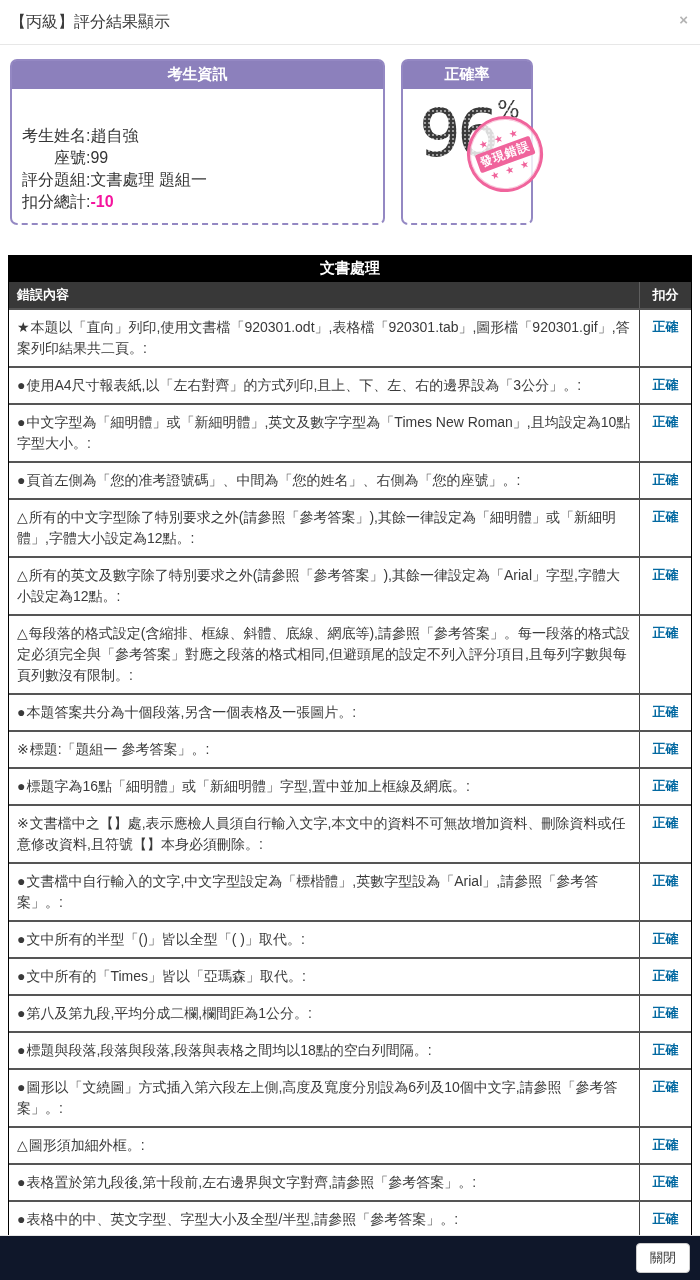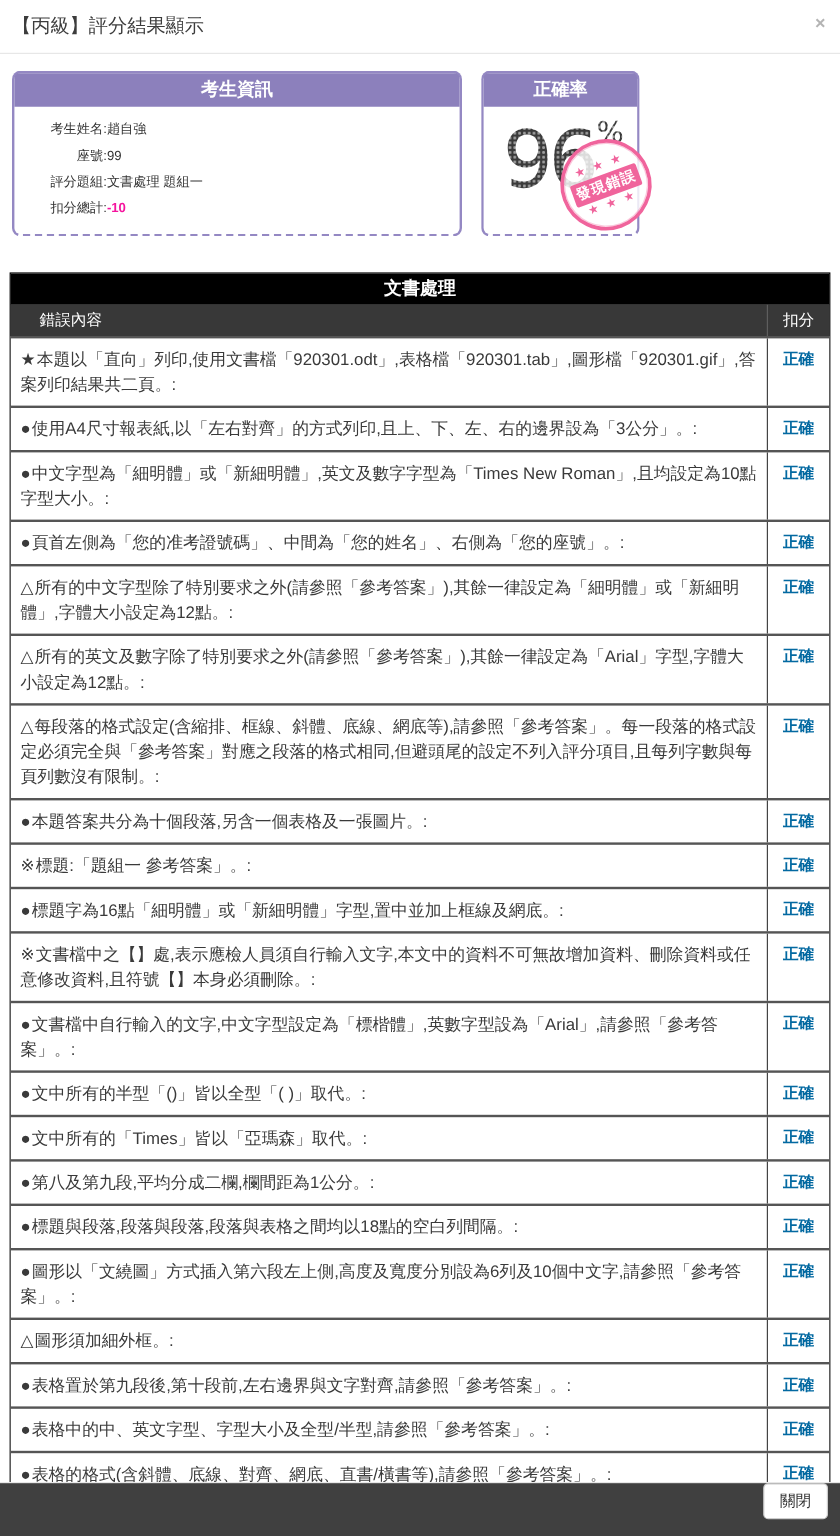--- a/index.html
+++ b/index.html
@@ -12,21 +12,21 @@
     padding:12px 12px 11px 10px; border-bottom:1px solid #e7e7e7;gap:10px; }
   .modal-title { font-size:16px; color:#3c3c3c; }
   .close-x { font-size:15px; color:#b4b4b4; font-weight:bold; line-height:1; cursor:pointer; }
 
   
   .top-boxes { display:flex; gap:16px; margin:14px 10px 0 10px; }
   .info-box { border:2px solid #9488c3; border-bottom-style:dashed; border-radius:7px; background:#fff; }
   .box-header { background:#8c80bc; color:#fff; font-weight:bold; font-size:15px;
     text-align:center; padding:4px 0 5px; border-radius:4px 4px 0 0; }
   .candidate { width:375px; }
-  .candidate .box-body { padding:8px 10px 10px; font-size:11px; line-height:22px; }
+  .candidate .box-body { padding:8px 10px 10px; font-size:16px; line-height:22px;margin-top:28px; }
   .info-label { display:inline-block; width:64px; text-align:right; white-space:pre; }
   .info-value.deduction-total { color:#f5149e; font-weight:bold; }
   .accuracy { width:132px; position:relative; }
   .accuracy-body { position:relative; height:89px; display:flex; align-items:center; padding-left:16px; }
   .halftone { font-weight:400; color:#3a3a3a; font-family:"DejaVu Sans","Liberation Sans",sans-serif; }
   @supports ((-webkit-background-clip: text)) {
     .halftone { background-color:#3a3a3a;
       background-image:radial-gradient(circle, rgba(255,255,255,.5) 1px, transparent 1.4px);
       background-size:4px 4px; -webkit-background-clip:text; background-clip:text; color:transparent; }
   }
@@ -37,38 +37,38 @@
     display:flex; flex-direction:column; align-items:center; justify-content:center;
     background:rgba(255,255,255,.82); box-shadow:inset 0 0 0 1px rgba(240,100,156,.35); }
   .stamp-stars { color:#f0649c; font-size:10px; letter-spacing:2px; line-height:12px; white-space:nowrap; }
   .stamp-band { background:#f0649c; color:#fff; font-size:12px; font-weight:bold;
     padding:1px 3px; margin:1px 0; border-radius:2px; letter-spacing:1px; white-space:nowrap; }
 
   
   .results-table { margin:30px 8px 0 8px; border:1px solid #000; }
   .table-title { background:#000; color:#fff; font-weight:bold; font-size:15px;
     text-align:center; padding:3px 0 4px; }
-  .table-head { display:flex; background:#383838; color:#fff; font-weight:normal; font-size:13px;padding-left:16px; }
+  .table-head { display:flex; background:#383838; color:#fff; font-weight:bold; font-size:13px; }
   .table-head .cell-content { flex:1; padding:4px 8px; }
   .table-head .cell-score { width:52px; border-left:1px solid #5e5e5e; display:flex;
     align-items:center; justify-content:center; }
   .table-row { display:flex; border-top:2px solid #555; background:#fff; }
   .table-row .cell-content { flex:1; padding:7px 8px; font-size:14px; line-height:21px; color:#3a3a3a; }
   .table-row .cell-score { width:52px; border-left:1px solid #444; display:flex;
     justify-content:center; align-items:flex-start; padding-top:8px;
     font-size:13px; font-weight:bold; }
   .cell-score.correct { color:#0369a1; }
   .cell-score.deduction { color:#e1251b; }
   .row-note { color:#d9342b; font-weight:bold; margin-top:3px; }
   .row-marker { margin-right:1px; }
 
   
   .modal-footer { position:absolute; left:0; bottom:0; width:100%; height:45px;
-    border-top:1px solid #e7e7e7; display:flex; justify-content:flex-end; align-items:flex-start;
-    padding:0 10px; background:#404040; }
+    border-top:1px solid #e7e7e7; display:flex; justify-content:flex-end; align-items:center;
+    padding:0 10px; background:#0f172a; }
   .close-btn { font-size:13px; color:#333; background:#fff; border:1px solid #ccc;
     border-radius:4px; padding:5px 13px; cursor:pointer;
     font-family:"Liberation Sans","DejaVu Sans",sans-serif; }
 </style>
 </head>
 <body>
 
 <div class="modal">
 
   <div class="modal-header">

